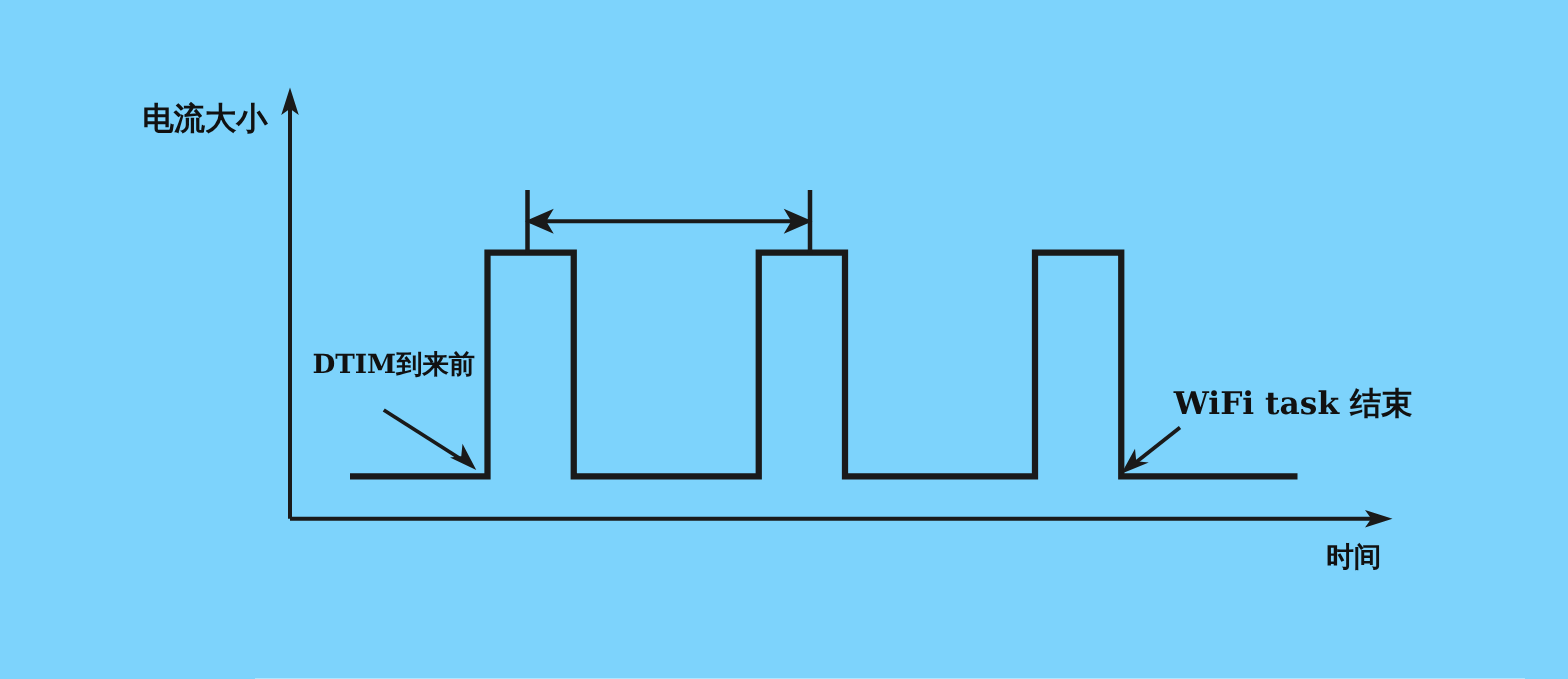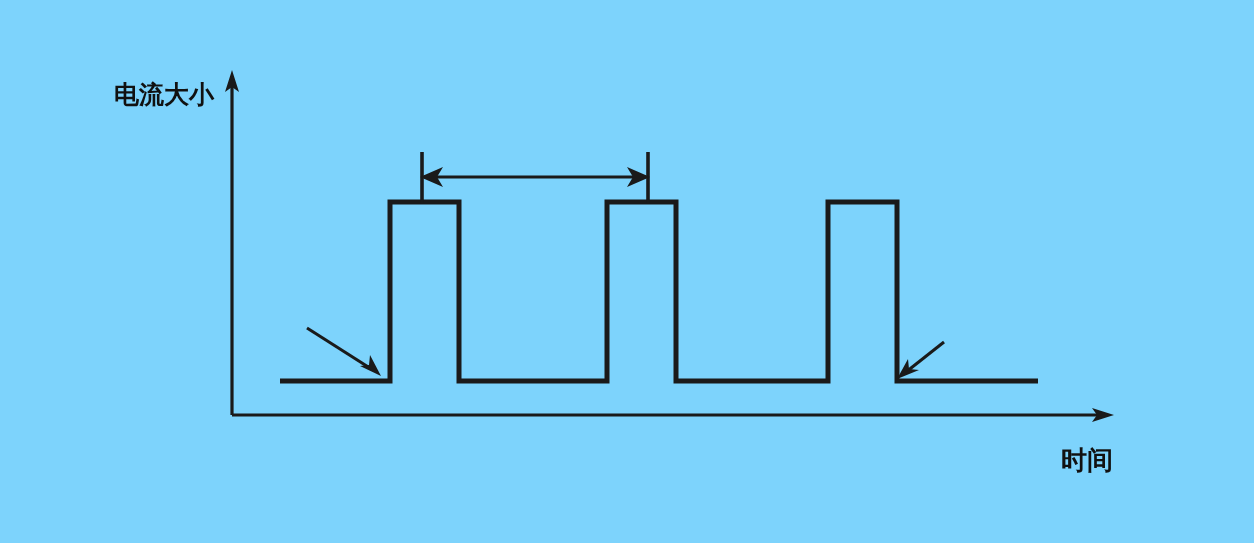--- a/index.html
+++ b/index.html
@@ -44,22 +44,22 @@
     font-weight: bold;
   }
   #y-axis-label {
     left: 114px;
     top: 82px;
     font-size: 25px;
     letter-spacing: 0px;
   }
   #x-axis-label {
     left: 1061px;
-    top: 447px;
-    font-size: 26px;
+    top: 436px;
+    font-size: 22px;
   }
   #dtim-period-label {
     left: 469px;
     top: 135px;
     font-size: 29px;
   }
   #dtim-before-label {
     left: 250px;
     top: 280px;
     font-size: 21px;
@@ -107,15 +107,17 @@
       <line x1="944" y1="342" x2="906" y2="372" stroke="#1a1a1a" stroke-width="3"></line>
       <polygon points="897,379 919,370 909,369 908,359" fill="#1a1a1a"></polygon>
     </g>
   </svg>
 
   <div class="lbl lbl-sans" id="y-axis-label">电流大小</div>
 
   <div class="lbl lbl-sans" id="x-axis-label">时间</div>
 
 
+  <div class="lbl lbl-serif" id="dtim-before-label"><span>DTIM</span><span class="cjk">到来前</span></div>
 
+  <div class="lbl lbl-serif" id="wifi-end-label"><span>WiFi task </span><span class="cjk">结束</span></div>
 
 </div>
 
 </body></html>

